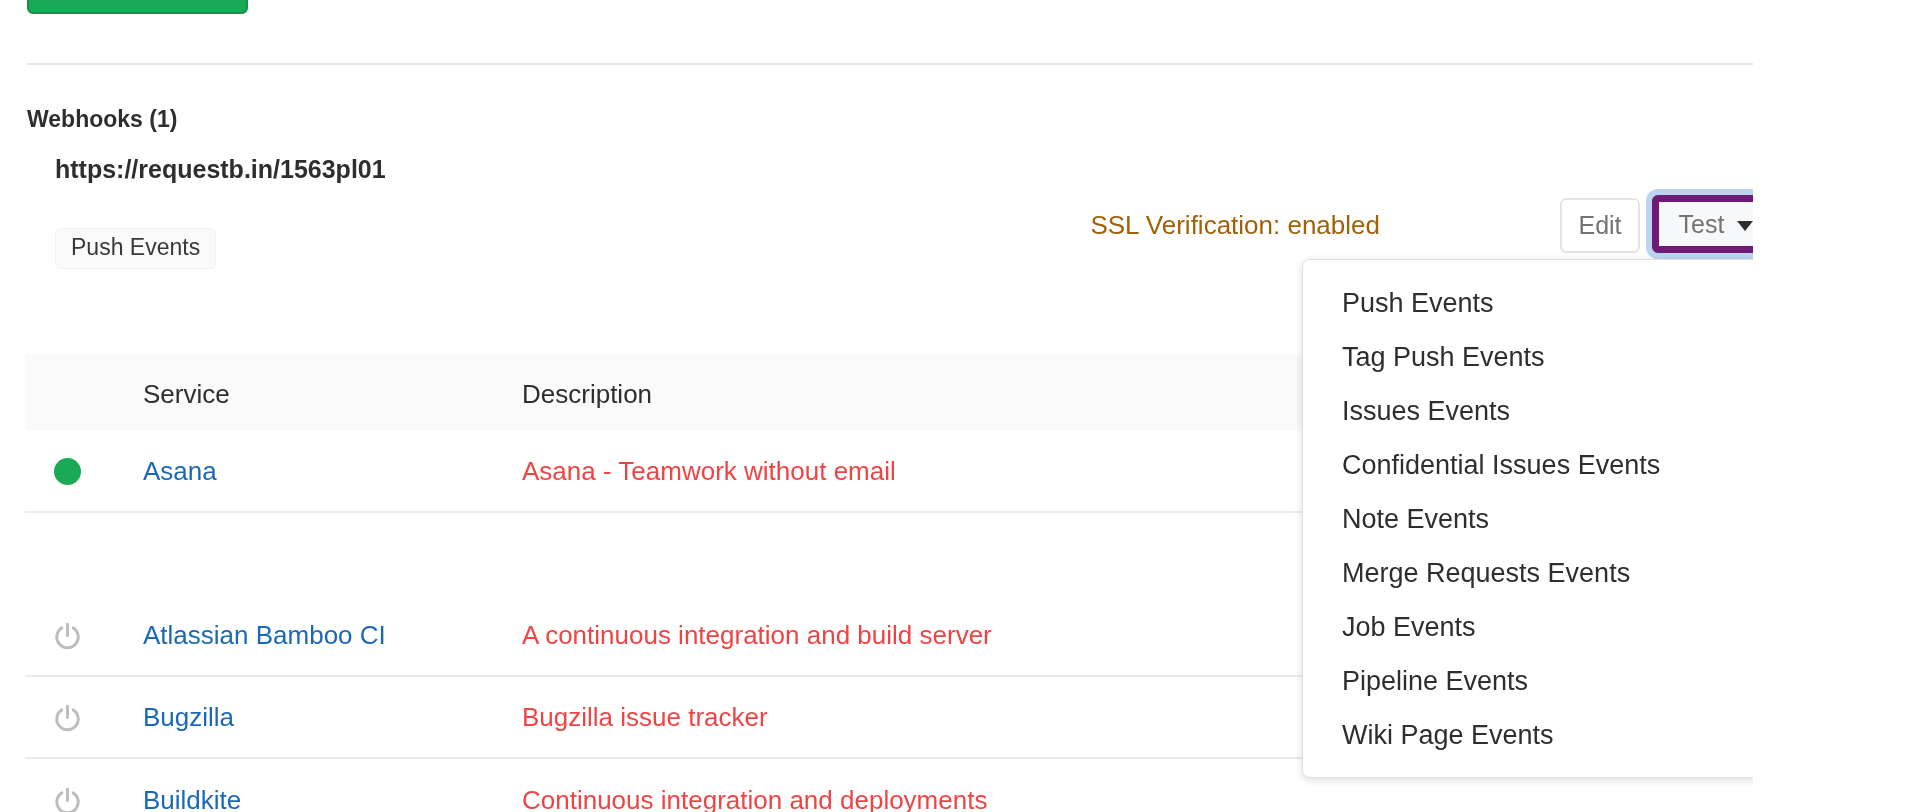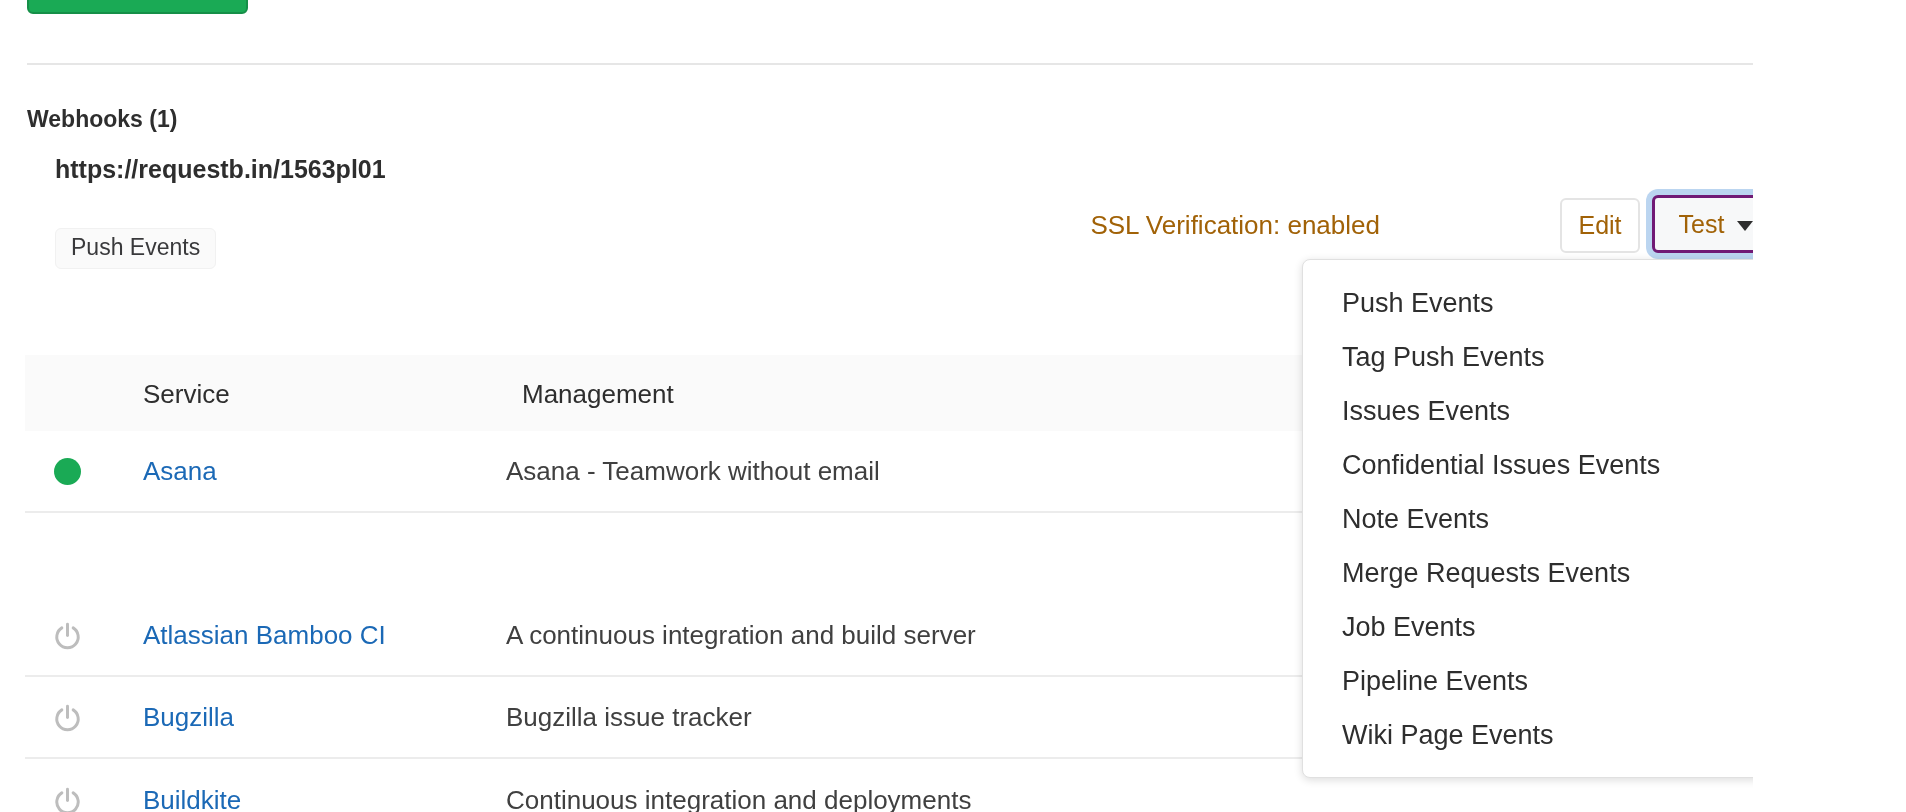--- a/index.html
+++ b/index.html
@@ -33,26 +33,26 @@
     background:#fafafa; border:1px solid #f1f1f1; border-radius:6px;
     padding:5px 15px 7px; font-size:23px; color:#39393b;
   }
 
   .ssl {
     position:absolute; right:373px; top:210px; font-size:26px; color:#a16207; white-space:nowrap;
   }
   .btn {
     position:absolute; display:flex; align-items:center; justify-content:center;
     background:#fff; border:2px solid #e4e4e4; border-radius:6px;
-    font-family:"Liberation Sans", sans-serif; font-size:25px; color:#a16207; cursor:pointer;
+    font-family:"Liberation Sans", sans-serif; font-size:25px; color:#737373; cursor:pointer;
   }
   .edit-btn { left:1560px; top:198px; width:80px; height:55px; }
   .test-btn {
     left:1652px; top:195px; width:128px; height:58px; gap:13px;
-    background:#f7f8f9; border:3px solid #701a75; border-radius:6px;
+    background:#f7f8f9; border:7px solid #701a75; border-radius:6px;
     box-shadow:0 0 0 6px rgba(104,162,221,0.45);
   }
   .caret {
     width:0; height:0; margin-top:3px;
     border-left:8px solid transparent; border-right:8px solid transparent;
     border-top:10px solid #2e2e2e;
   }
   .trash-btn {
     position:absolute; left:1802px; top:210px; width:36px; height:40px;
     background:none; border:none; cursor:pointer; padding:0;
@@ -77,21 +77,21 @@
   .th { position:absolute; top:24px; font-size:26px; color:#2e2e2e; }
   .trow {
     position:absolute; left:25px; width:1855px; height:82px;
     border-bottom:2px solid #ececec; background:#fff;
   }
   .trow:last-child { border-bottom:none; }
   .cell { position:absolute; top:50%; transform:translateY(-50%); white-space:nowrap; }
   .status-cell { left:24px; width:36px; height:36px; display:flex; align-items:center; justify-content:center; }
   .dot { width:27px; height:27px; border-radius:50%; background:#1aaa55; }
   .svc { left:118px; font-size:26px; font-weight:normal; color:#1b69b6; text-decoration:none; }
-  .desc { left:481px; font-size:26px; color:#404040; }
+  .desc { left:497px; font-size:26px; color:#ef4444; }
   .lastedit { left:1756px; font-size:24px; color:#8b5cf6; }
   .power-svg { width:31px; height:31px; display:block; }
 </style>
 </head>
 <body>
 
 <div class="canvas">
 
   <button class="top-btn"></button>
   <div class="top-divider"></div>
@@ -124,21 +124,21 @@
     <div class="dd-item">Confidential Issues Events</div>
     <div class="dd-item">Note Events</div>
     <div class="dd-item">Merge Requests Events</div>
     <div class="dd-item">Job Events</div>
     <div class="dd-item">Pipeline Events</div>
     <div class="dd-item">Wiki Page Events</div>
   </div>
 
   <div class="thead">
     <span class="th" style="left:118px">Service</span>
-    <span class="th" style="left:497px">Management</span>
+    <span class="th" style="left:497px">Description</span>
     <span class="th" style="left:1756px">t</span>
   </div>
 
   <div class="trow" style="top:431px">
     <span class="cell status-cell">
       <span class="dot"></span>
     </span>
     <a class="cell svc">Asana</a>
     <span class="cell desc">Asana - Teamwork without email</span>
     <span class="cell lastedit">ago</span>

